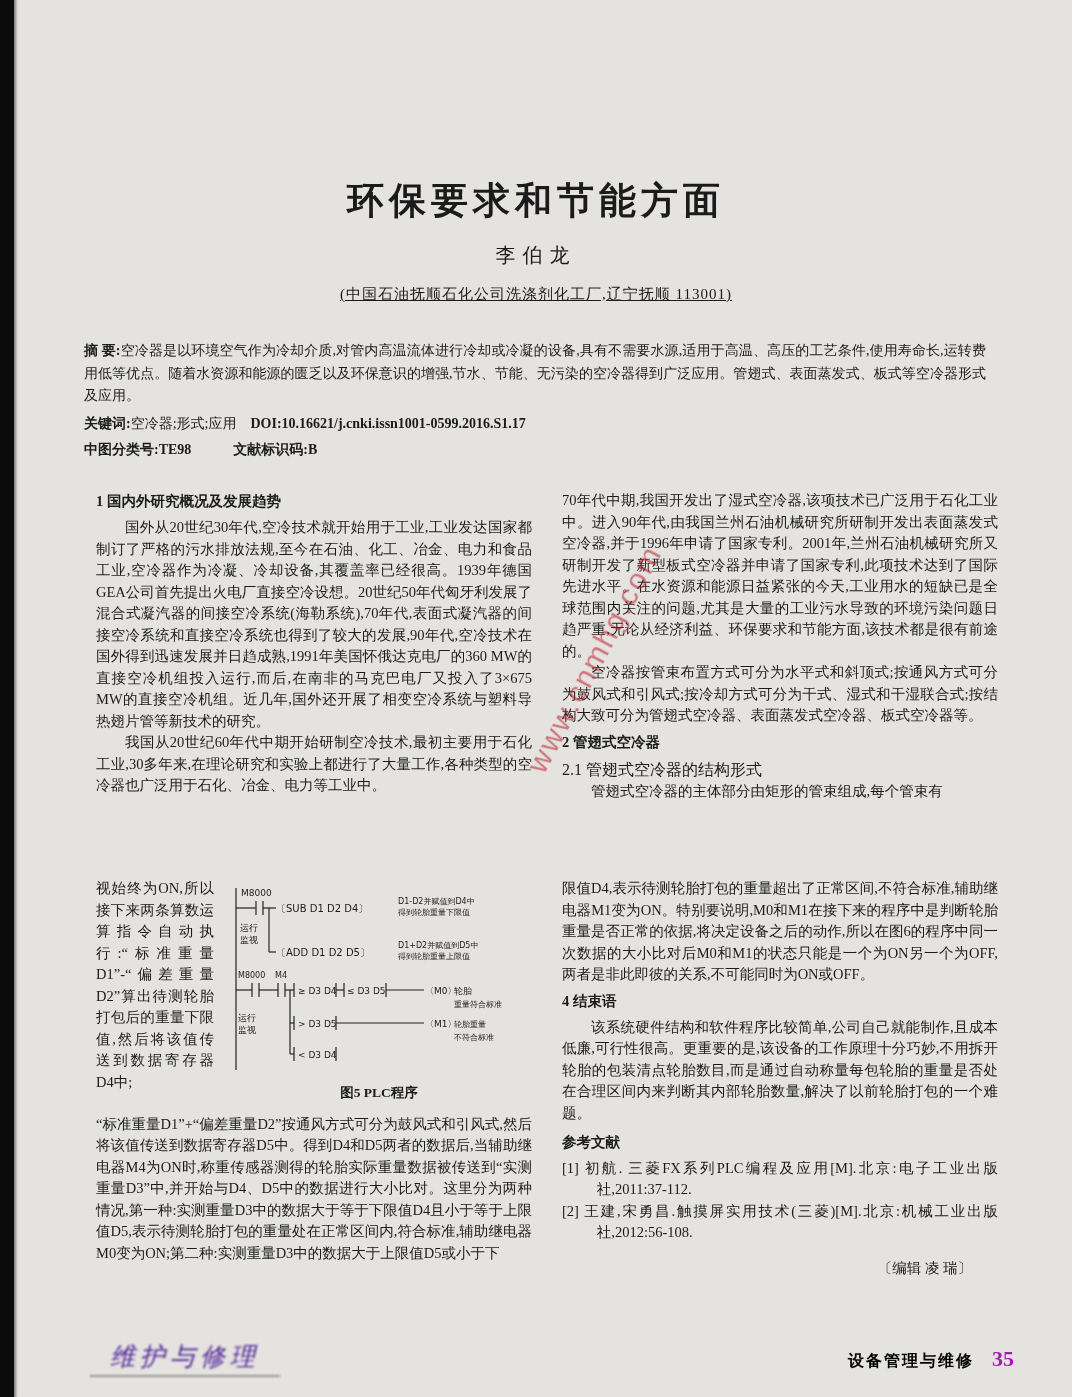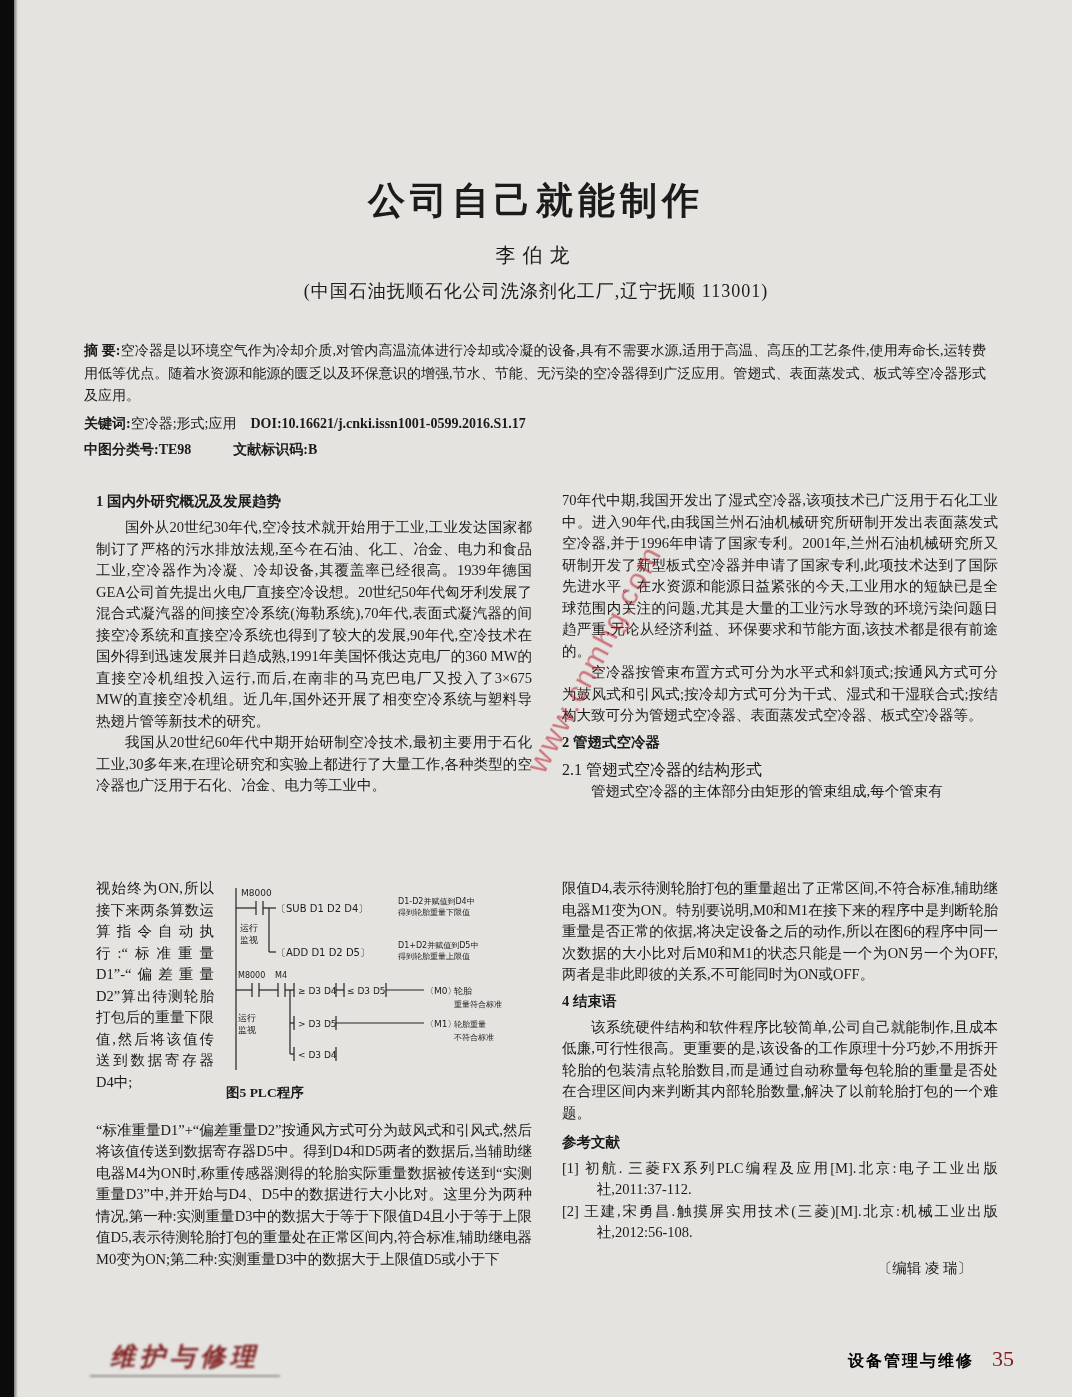--- a/index.html
+++ b/index.html
@@ -15,21 +15,21 @@
   .watermark {
     position:absolute; left:468px; top:642px; z-index:5;
     transform:rotate(-62deg); transform-origin:center center;
     font-family:"Liberation Sans", sans-serif; font-size:30px; letter-spacing:2px;
     color:rgba(186,28,40,0.55); filter:blur(0.5px); white-space:nowrap; pointer-events:none;
   }
 
   .header { position:absolute; left:0; right:0; top:176px; text-align:center; }
   .title  { font-size:37px; font-weight:bold; letter-spacing:5px; }
   .author { margin-top:16px; font-size:20px; letter-spacing:7px; }
-  .affiliation { margin-top:10px; font-size:18px; letter-spacing:1px; }
+  .affiliation { margin-top:16px; font-size:15px; letter-spacing:1px;text-decoration:underline; }
 
   .meta { position:absolute; left:84px; width:902px; top:340px; font-size:14px; line-height:22.5px; text-align:justify; }
   .meta b { font-weight:bold; }
   .kw-line { margin-top:5px; }
   .kw-doi { font-weight:bold; margin-left:14px; }
   .clc-line { margin-top:4px; font-weight:bold; }
   .clc-gap { display:inline-block; width:42px; }
 
   .cols { position:absolute; left:96px; width:902px; display:flex; gap:30px; }
   .cols.top { top:490px; height:382px; }
@@ -43,45 +43,45 @@
 
   .fig-row { display:flex; gap:12px; }
   .strip { width:118px; flex:0 0 118px; }
   .figwrap { flex:1; }
   svg.plc { width:300px; height:200px; display:block; }
   svg.plc line { stroke:#222; stroke-width:1.2; }
   svg.plc text { fill:#1b1b1b; font-family:"DejaVu Sans", sans-serif; }
   .t9 { font-size:9px; }
   .t10 { font-size:10px; }
   .t8 { font-size:8px; }
-  .figcap { text-align:left; font-weight:bold; font-size:13.5px; margin:4px 0 16px 0; }
+  .figcap { text-align:center; font-weight:bold; font-size:13.5px; margin:4px 0 10px 0; }
 
   .refs-title { font-weight:bold; margin:8px 0 4px 0; }
   .ref { padding-left:2.4em; text-indent:-2.4em; margin:0 0 2px 0; }
   .editor { text-align:right; padding-right:26px; margin-top:14px; }
 
   .footer-logo {
     position:absolute; left:90px; top:1340px; width:190px; text-align:center;
-    font-size:25px; font-weight:bold; font-style:italic; letter-spacing:5px;
-    color:#7f1d1d; filter:blur(0.8px); border-bottom:2px solid #97978f; padding-bottom:2px;
+    font-size:25px; font-weight:normal; font-style:italic; letter-spacing:5px;
+    color:#4c1d95; filter:blur(0.8px); border-bottom:2px solid #97978f; padding-bottom:2px;
   }
   .footer-right { position:absolute; right:58px; top:1346px; display:flex; align-items:baseline; gap:18px; }
   .journal-name { font-family:"Liberation Sans", sans-serif; font-weight:bold; font-size:16px; letter-spacing:2px; color:#000000; }
-  .page-no { font-size:22px; font-weight:normal; color:#7f1d1d; }
+  .page-no { font-size:22px; font-weight:bold; color:#a21caf; }
 </style>
 </head>
 <body>
 
 <div class="page">
   <div class="scan-edge-left"></div>
 
   <div class="watermark">www.cnmhg.com</div>
 
   <div class="header">
-    <div class="title">公司自己就能制作</div>
+    <div class="title">环保要求和节能方面</div>
     <div class="author">李伯龙</div>
     <div class="affiliation">(中国石油抚顺石化公司洗涤剂化工厂,辽宁抚顺  113001)</div>
   </div>
 
   <div class="meta">
     <div class="abs-line"><b>摘  要:</b><span>空冷器是以环境空气作为冷却介质,对管内高温流体进行冷却或冷凝的设备,具有不需要水源,适用于高温、高压的工艺条件,使用寿命长,运转费用低等优点。随着水资源和能源的匮乏以及环保意识的增强,节水、节能、无污染的空冷器得到广泛应用。管翅式、表面蒸发式、板式等空冷器形式及应用。</span></div>
     <div class="kw-line"><b>关键词:</b><span>空冷器;形式;应用</span><span class="kw-doi">DOI:10.16621/j.cnki.issn1001-0599.2016.S1.17</span></div>
     <div class="clc-line"><span>中图分类号:TE98</span><span class="clc-gap"></span><span>文献标识码:B</span></div>
   </div>
 

